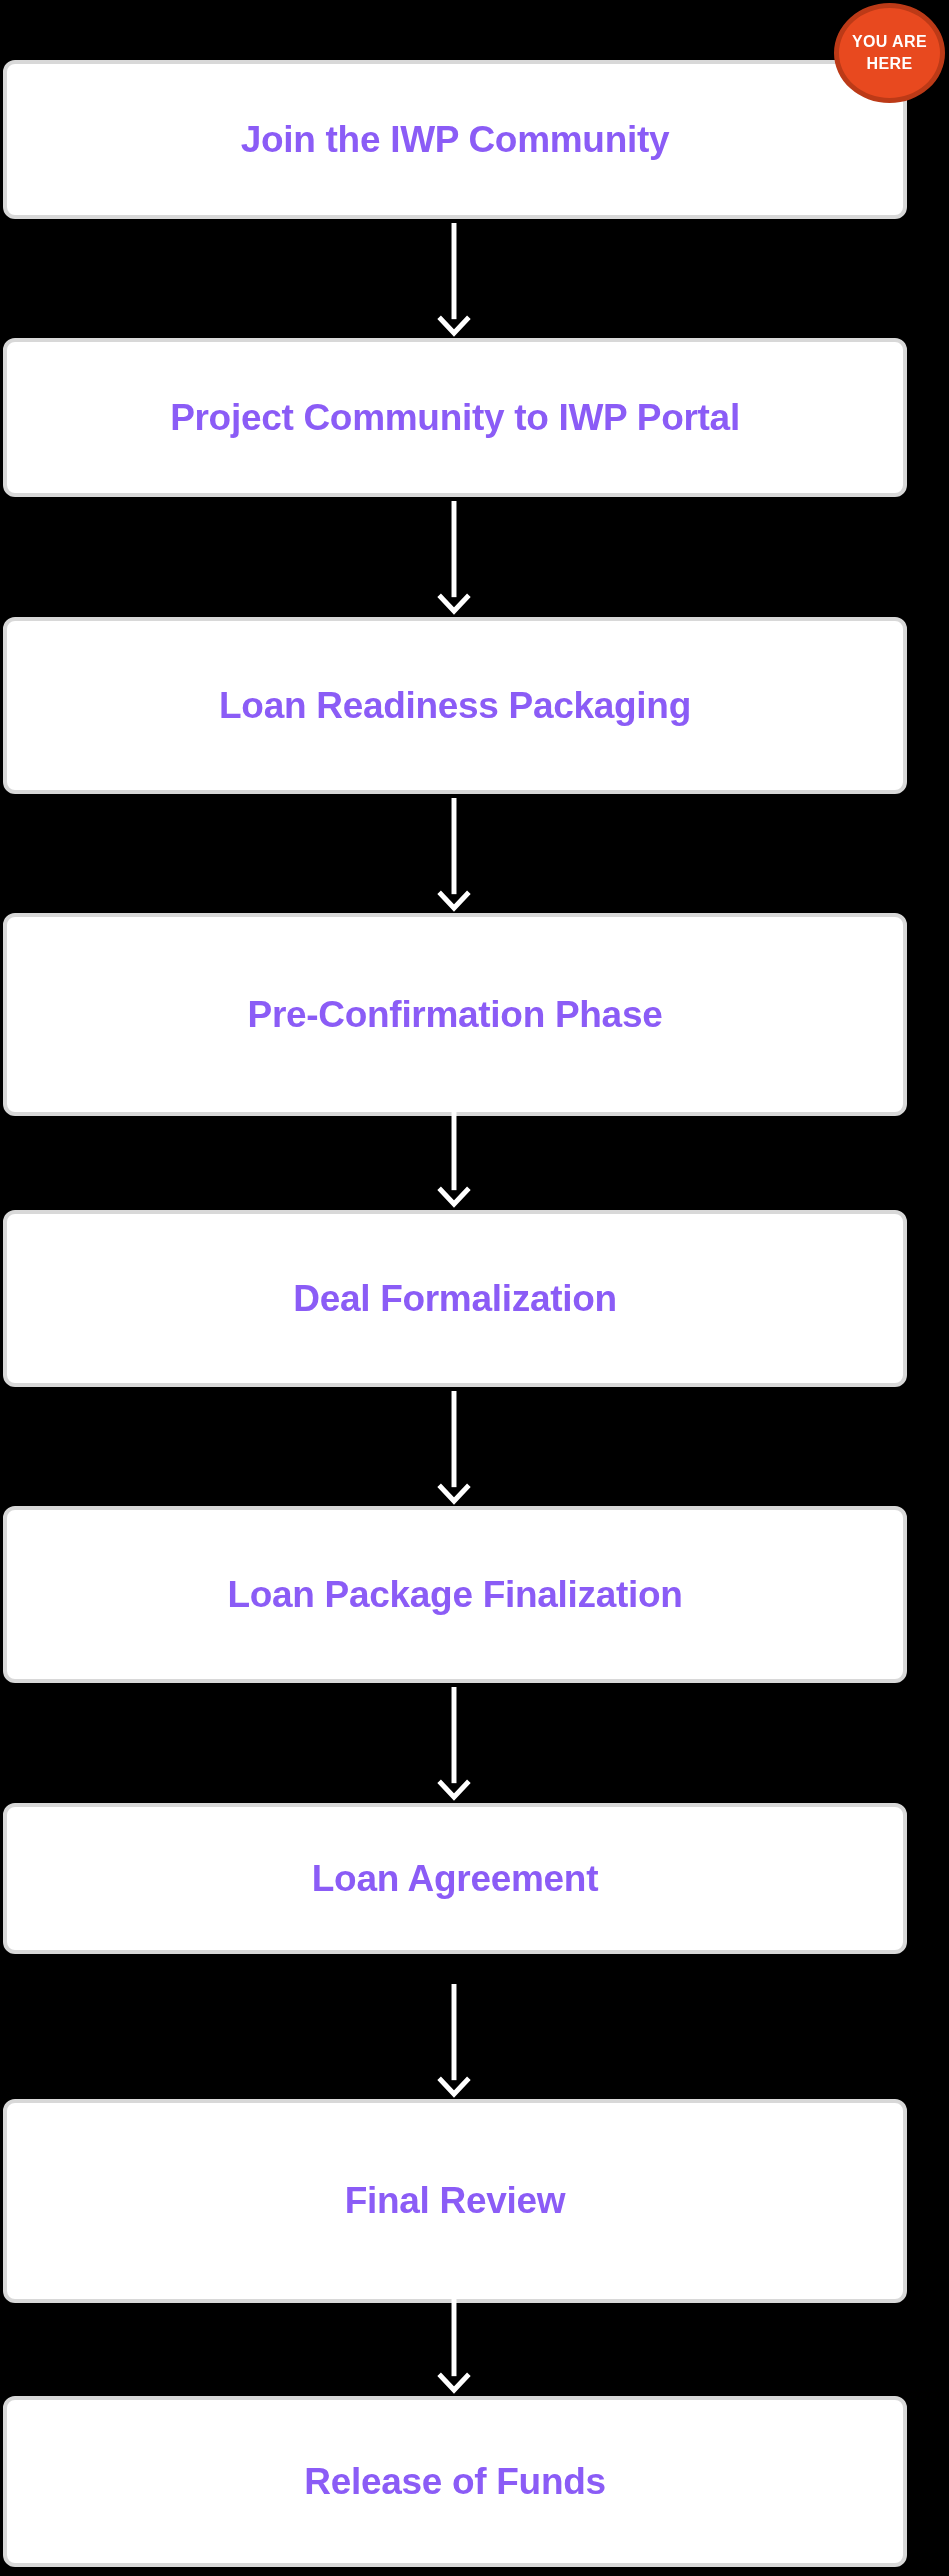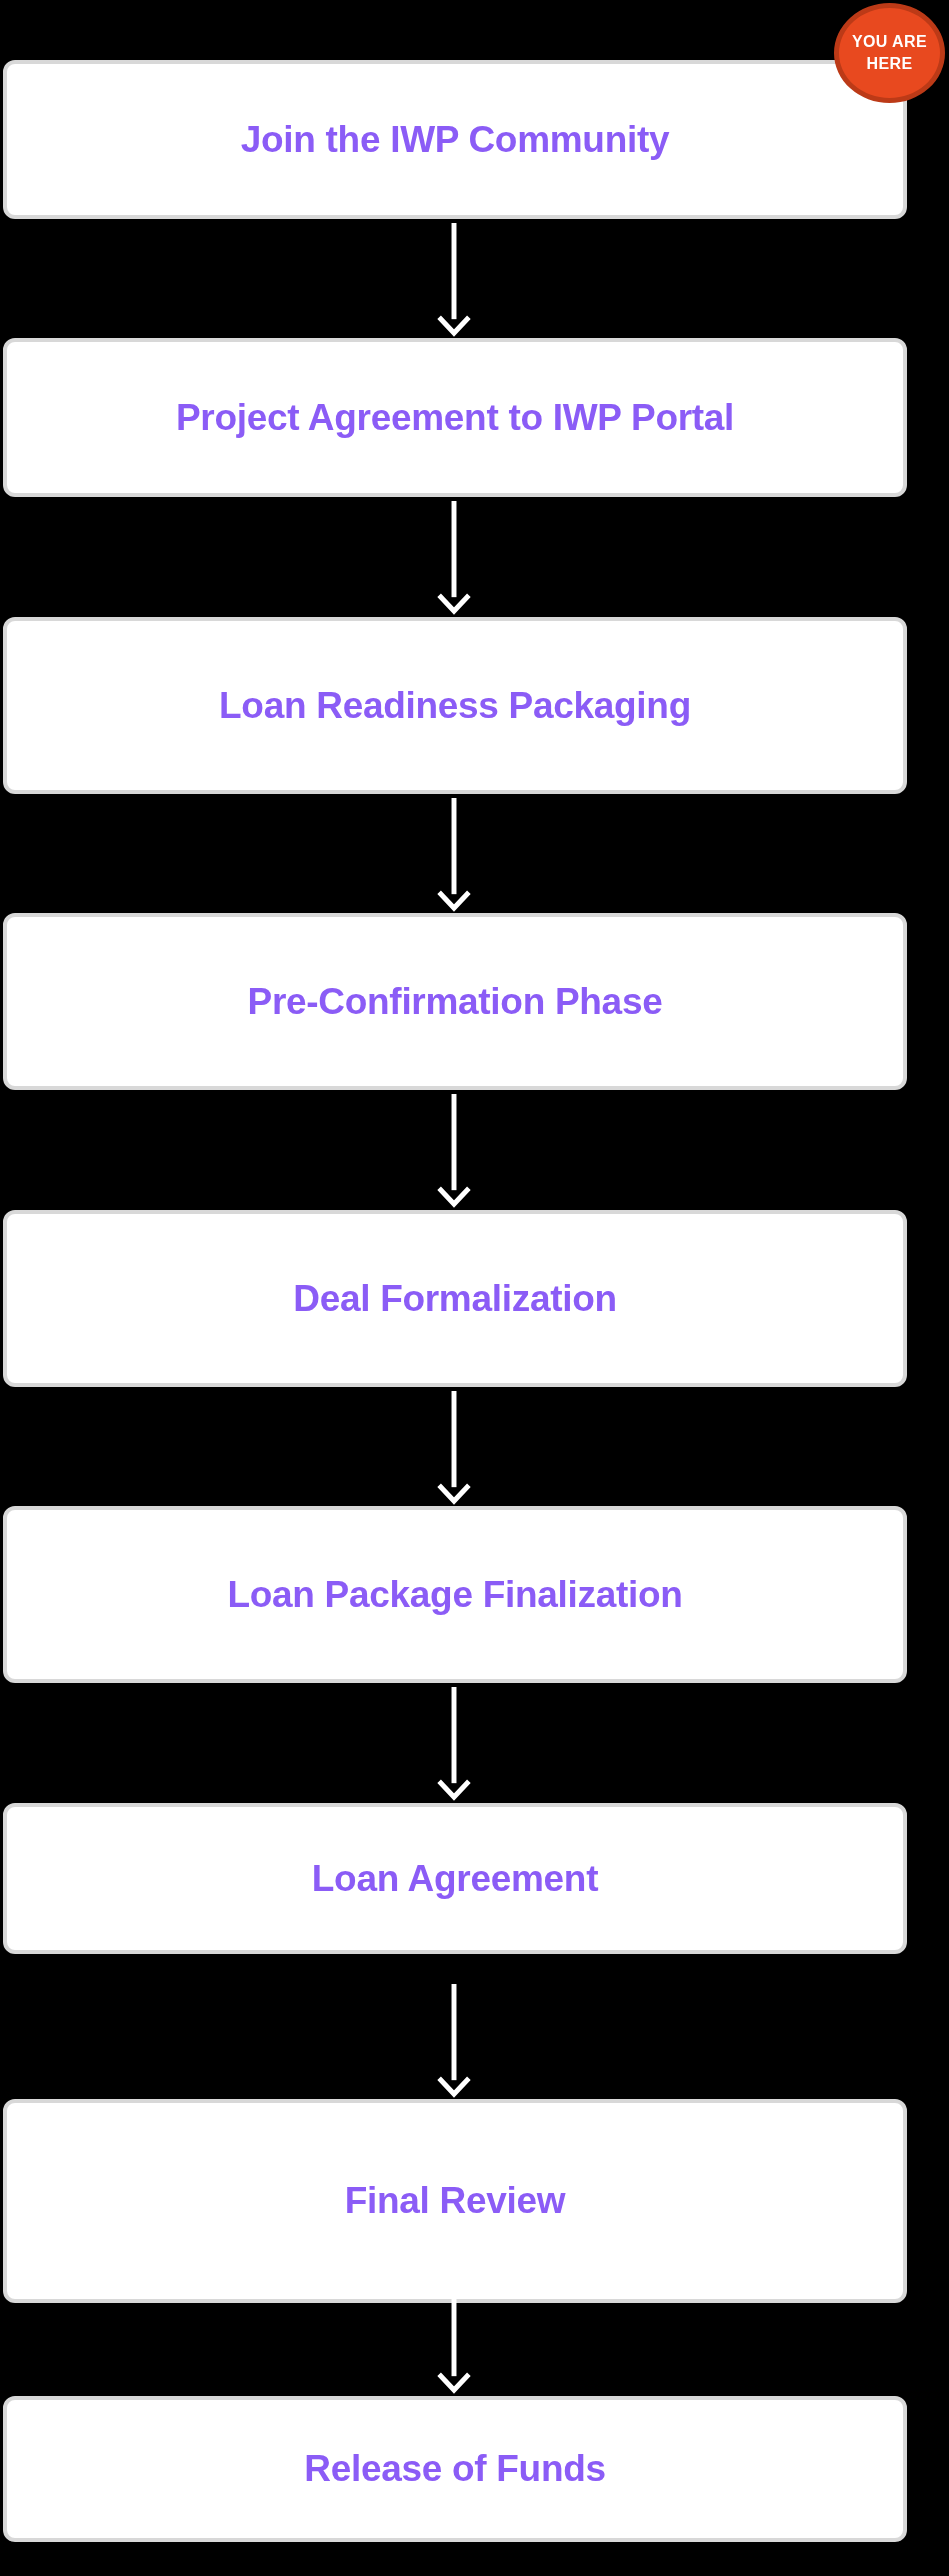--- a/index.html
+++ b/index.html
@@ -32,26 +32,26 @@
     font-size: 37px;
     font-weight: 700;
     letter-spacing: -0.3px;
     text-align: center;
     white-space: nowrap;
   }
   
   .box.b0 { top: 60px;   height: 159px; }
   .box.b1 { top: 338px;  height: 159px; }
   .box.b2 { top: 617px;  height: 177px; }
-  .box.b3 { top: 913px;  height: 177px; }
+  .box.b3 { top: 913px;  height: 203px; }
   .box.b4 { top: 1210px; height: 177px; }
   .box.b5 { top: 1506px; height: 177px; }
   .box.b6 { top: 1803px; height: 151px; }
   .box.b7 { top: 2099px; height: 204px; }
-  .box.b8 { top: 2396px; height: 146px; }
+  .box.b8 { top: 2396px; height: 171px; }
 
   .arrow {
     position: absolute;
     left: 434px;
     width: 40px;
     height: 115px;
   }
   .arrow.a0 { top: 223px; }
   .arrow.a1 { top: 501px; }
   .arrow.a2 { top: 798px; }
@@ -99,21 +99,21 @@
   <div class="box b0">
     <div class="label">Join the IWP Community</div>
   </div>
 
   <svg class="arrow a0" viewBox="0 0 40 116" xmlns="http://www.w3.org/2000/svg">
     <line x1="20" y1="0" x2="20" y2="97" stroke="#ffffff" stroke-width="5"></line>
     <polyline points="5,95 20,111 35,95" fill="none" stroke="#ffffff" stroke-width="5"></polyline>
   </svg>
 
   <div class="box b1">
-    <div class="label">Project Agreement to IWP Portal</div>
+    <div class="label">Project Community to IWP Portal</div>
   </div>
 
   <svg class="arrow a1" viewBox="0 0 40 116" xmlns="http://www.w3.org/2000/svg">
     <line x1="20" y1="0" x2="20" y2="97" stroke="#ffffff" stroke-width="5"></line>
     <polyline points="5,95 20,111 35,95" fill="none" stroke="#ffffff" stroke-width="5"></polyline>
   </svg>
 
   <div class="box b2">
     <div class="label">Loan Readiness Packaging</div>
   </div>

